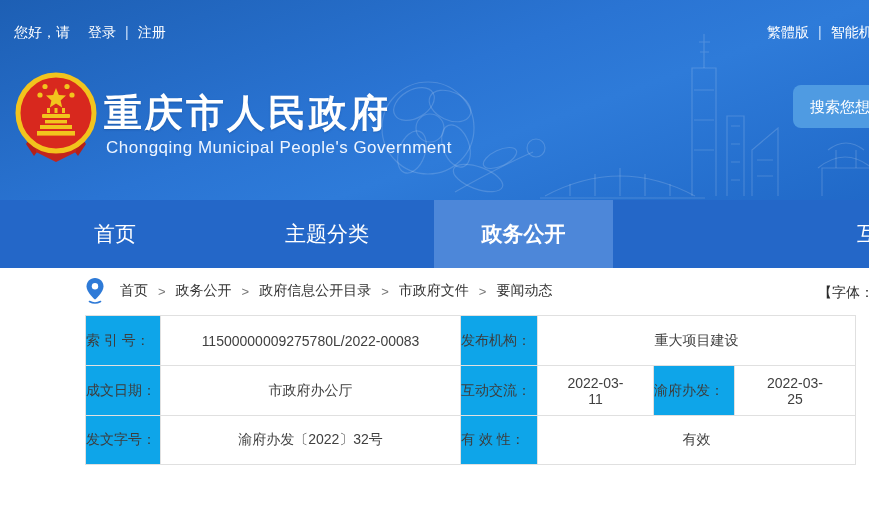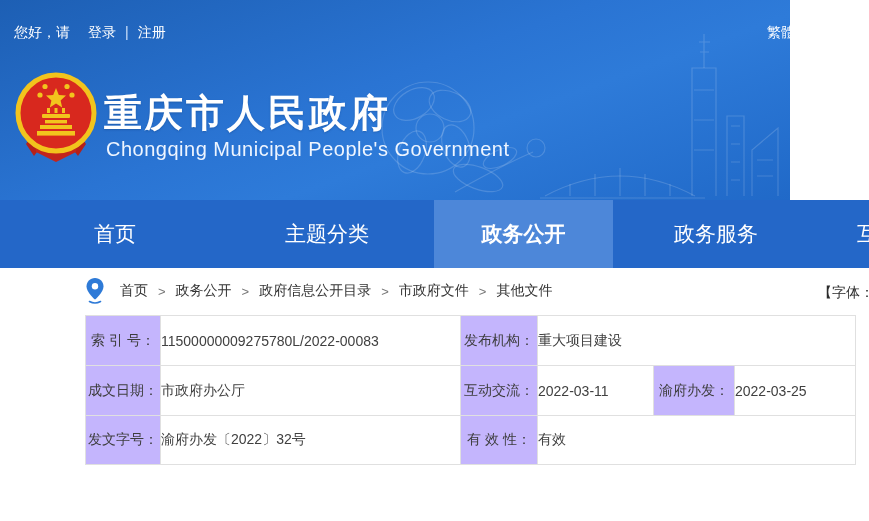--- a/index.html
+++ b/index.html
@@ -5,21 +5,21 @@
   * { margin:0; padding:0; box-sizing:border-box; }
   html,body { width:869px; height:521px; }
   body {
     position:relative; overflow:hidden; background:#fff;
     font-family:"Liberation Sans","DejaVu Sans",sans-serif;
     -webkit-font-smoothing:antialiased;
   }
 
   
   .header {
-    position:absolute; top:0; left:0; width:790px; height:200px;
+    position:absolute; top:0; left:0; width:869px; height:200px;
     background:linear-gradient(160deg,#1d5fb4 0%,#2a74d3 45%,#2e7bd9 62%,#2069c8 100%);
     overflow:hidden;
   }
   .deco-art { position:absolute; top:0; left:0; pointer-events:none; }
 
   .topbar {
     position:absolute; top:24px; left:14px; right:0; height:20px;
     font-size:14px; color:#ffffff; white-space:nowrap;
   }
   .topbar .grp-left { position:absolute; left:0; top:0; }
@@ -30,21 +30,21 @@
 
   .emblem { position:absolute; left:14px; top:72px; }
 
   .site-title {
     position:absolute; left:104px; top:88px;
     font-size:38px; font-weight:bold; color:#ffffff; letter-spacing:3px;
     text-shadow:0 1px 2px rgba(0,40,90,.25); white-space:nowrap;
   }
   .site-subtitle {
     position:absolute; left:106px; top:138px;
-    font-size:20px; color:#eef5ff; letter-spacing:.5px; white-space:nowrap;
+    font-size:17px; color:#eef5ff; letter-spacing:.5px; white-space:nowrap;
   }
 
   .search-box {
     position:absolute; left:793px; top:85px; width:130px; height:43px;
     background:#4f9be2; border-radius:8px; color:#fff;
     font-size:15px; line-height:43px; padding-left:17px;
     white-space:nowrap; cursor:pointer;
   }
 
   
@@ -73,22 +73,22 @@
     white-space:nowrap; cursor:pointer;
   }
 
   
   table.doc {
     position:absolute; top:315px; left:85px; width:770px;
     border-collapse:collapse; table-layout:fixed;
     font-size:14px; color:#404040;
   }
   table.doc td { border:1px solid #e0e0e0; vertical-align:middle; }
-  td.lab { background:#c4b5fd; text-align:center; color:#3d3d3d; }
-  td.val { background:#ffffff; padding:0 0; text-align:left; }
+  td.lab { background:#0ea5e9; text-align:left; color:#3d3d3d; }
+  td.val { background:#ffffff; padding:0 28px; text-align:center; }
   tr.r { height:50px; }
   tr.r-last { height:49px; }
 </style>
 </head>
 <body>
 
 <div class="header">
 
   <svg class="deco-art" width="869" height="200" viewBox="0 0 869 200" fill="none" stroke="rgba(255,255,255,0.16)" stroke-width="1.2">
 
@@ -151,41 +151,40 @@
   <div class="site-title">重庆市人民政府</div>
   <div class="site-subtitle">Chongqing Municipal People's Government</div>
 
   <div class="search-box">搜索您想要的内容</div>
 </div>
 
 <div class="nav">
   <div class="nav-item" style="left:15px;  width:200px;">首页</div>
   <div class="nav-item" style="left:227px; width:200px;">主题分类</div>
   <div class="nav-item active" style="left:434px; width:179px;">政务公开</div>
-  <div class="nav-item" style="left:616px; width:200px;">政务服务</div>
   <div class="nav-item" style="left:857px; width:200px; text-align:left;">互动交流</div>
 </div>
 
 <div class="breadcrumb">
   <span class="pin-wrap">
     <svg width="18" height="27" viewBox="0 0 18 27">
       <path d="M9 0 C4 0 0.5 3.8 0.5 8.4 C0.5 14.5 9 21.5 9 21.5 S17.5 14.5 17.5 8.4 C17.5 3.8 14 0 9 0 Z" fill="#2e7ad7"></path>
       <circle cx="9" cy="8.2" r="3.2" fill="#ffffff"></circle>
       <path d="M3.5 23.5 Q9 26.5 14.5 23.5" stroke="#2e7ad7" stroke-width="1.6" fill="none" stroke-linecap="round"></path>
     </svg>
   </span>
   <span class="crumb">首页</span>
   <span class="crumb-sep">&gt;</span>
   <span class="crumb">政务公开</span>
   <span class="crumb-sep">&gt;</span>
   <span class="crumb">政府信息公开目录</span>
   <span class="crumb-sep">&gt;</span>
   <span class="crumb">市政府文件</span>
   <span class="crumb-sep">&gt;</span>
-  <span class="crumb">其他文件</span>
+  <span class="crumb">要闻动态</span>
 </div>
 
 <div class="font-ctrl">【字体：大 中 小】</div>
 
 <table class="doc">
   <colgroup>
     <col style="width:75px">
       <col style="width:300px">
       <col style="width:77px">
     <col style="width:116px">

